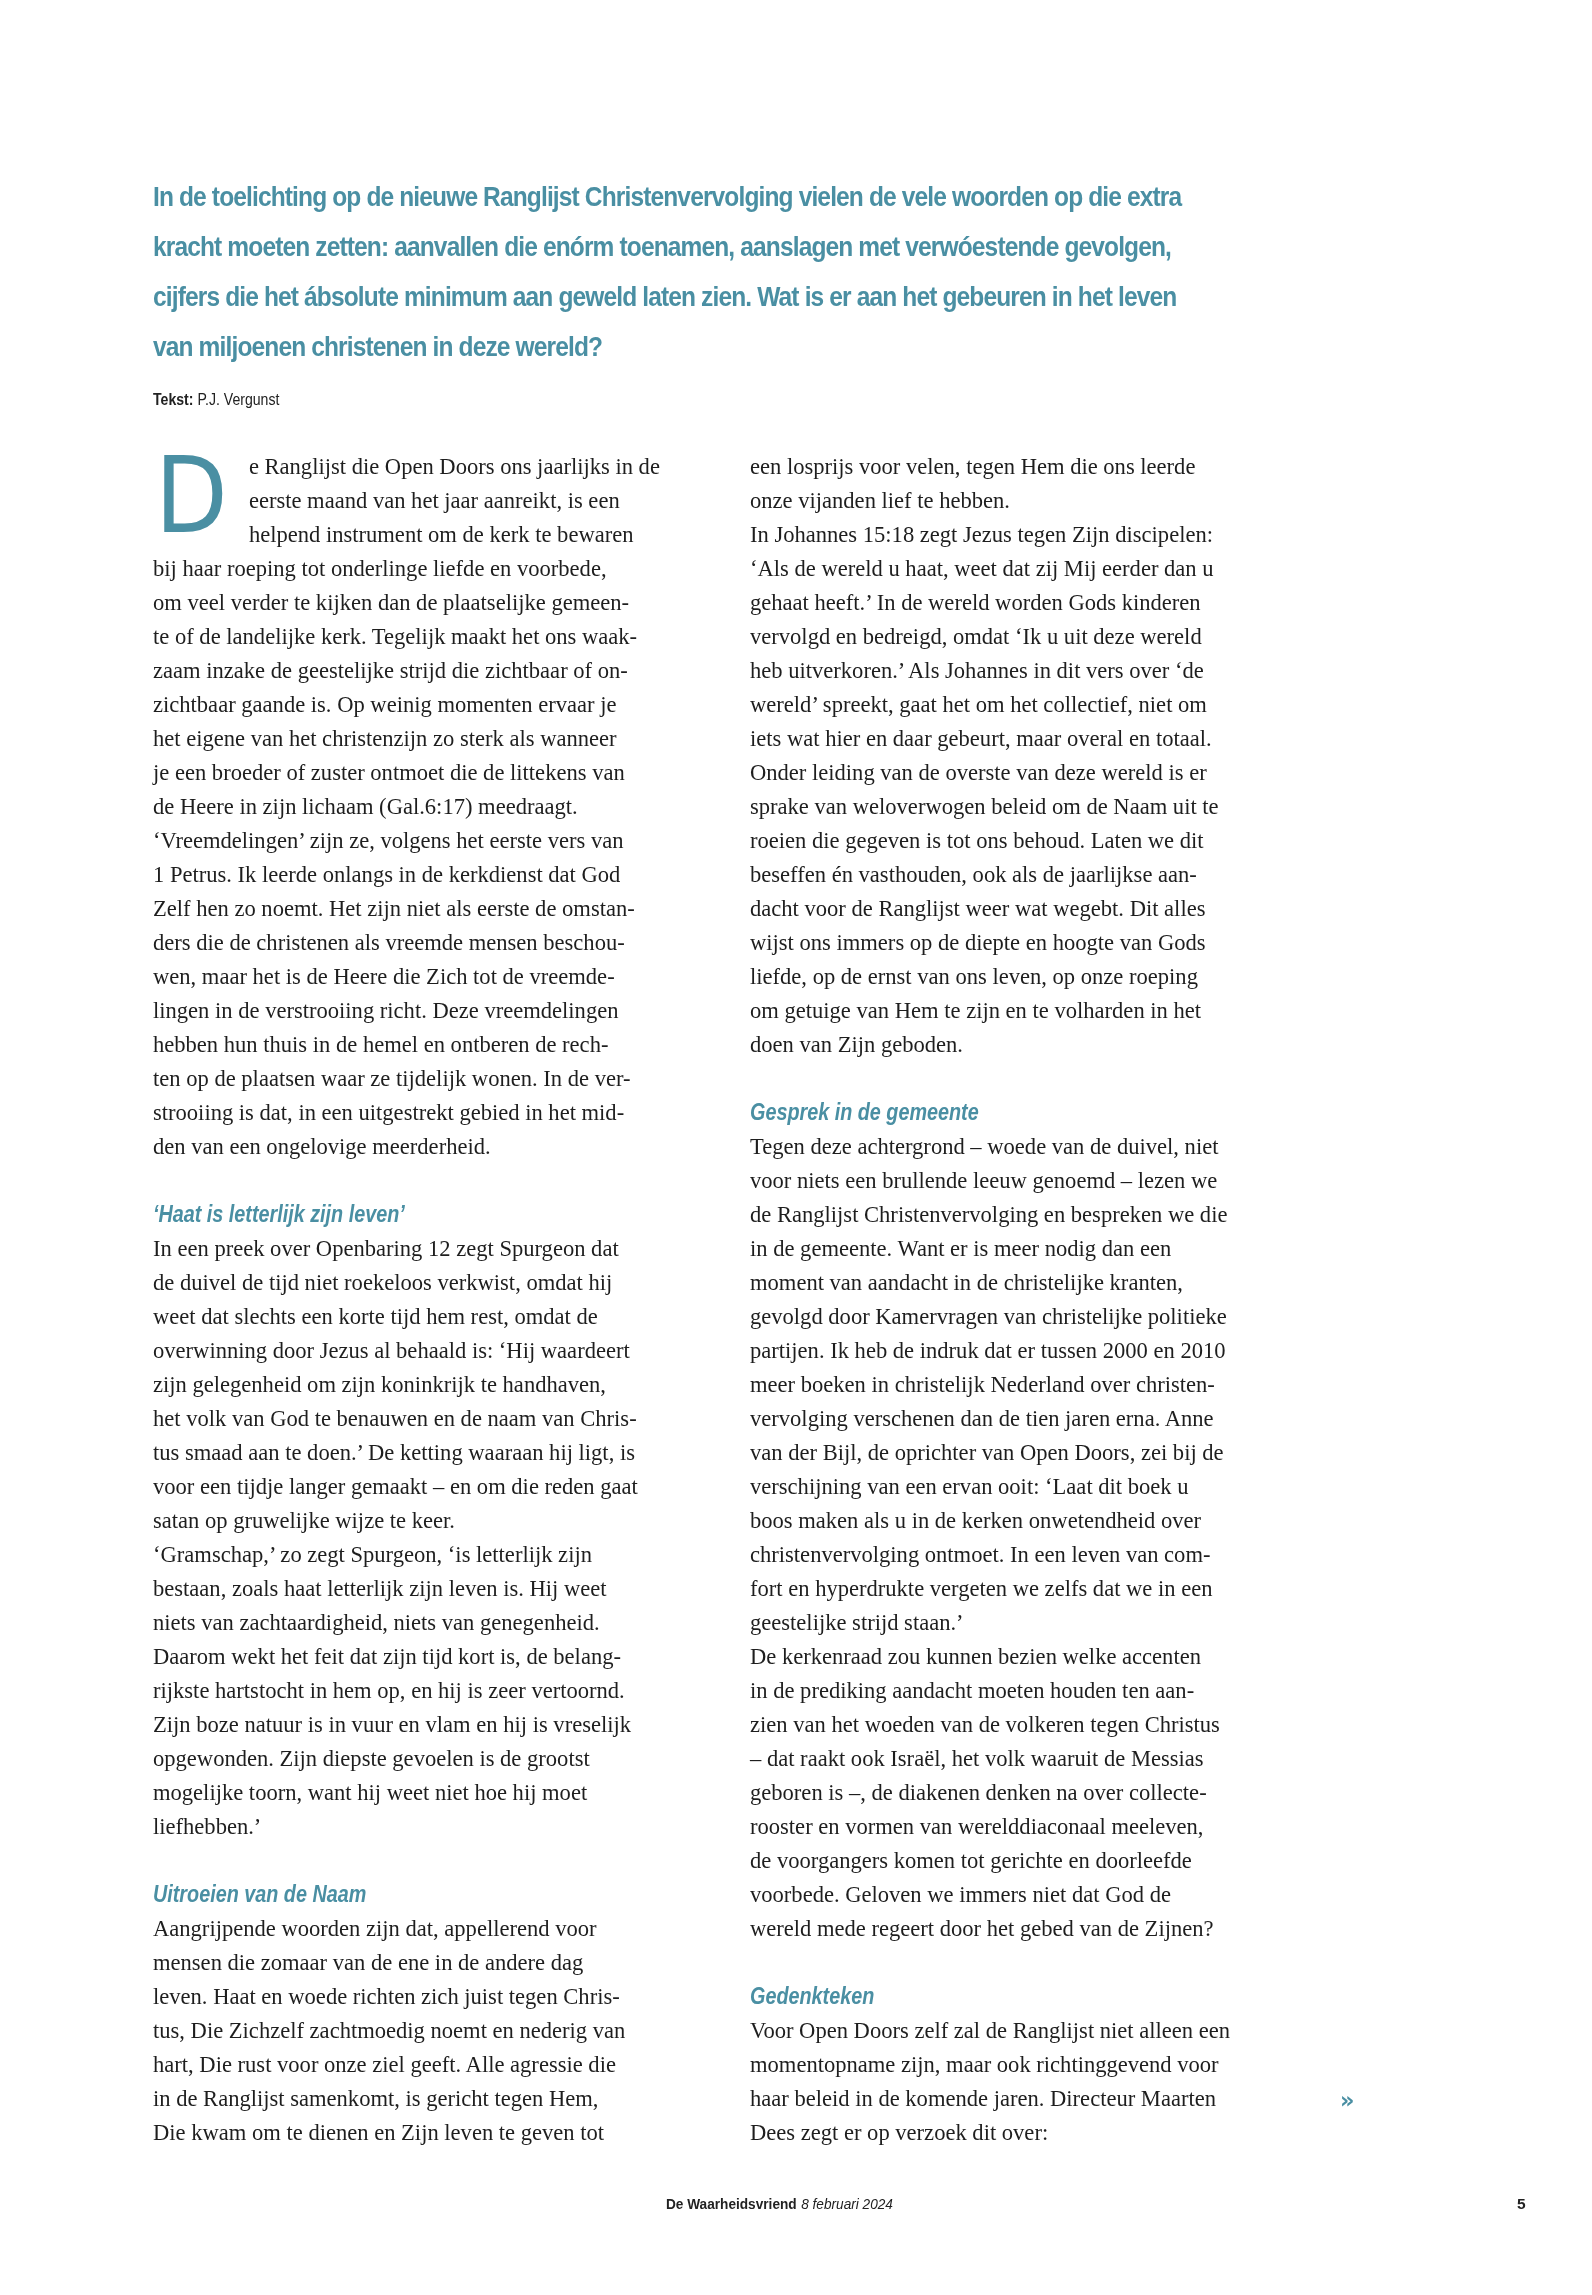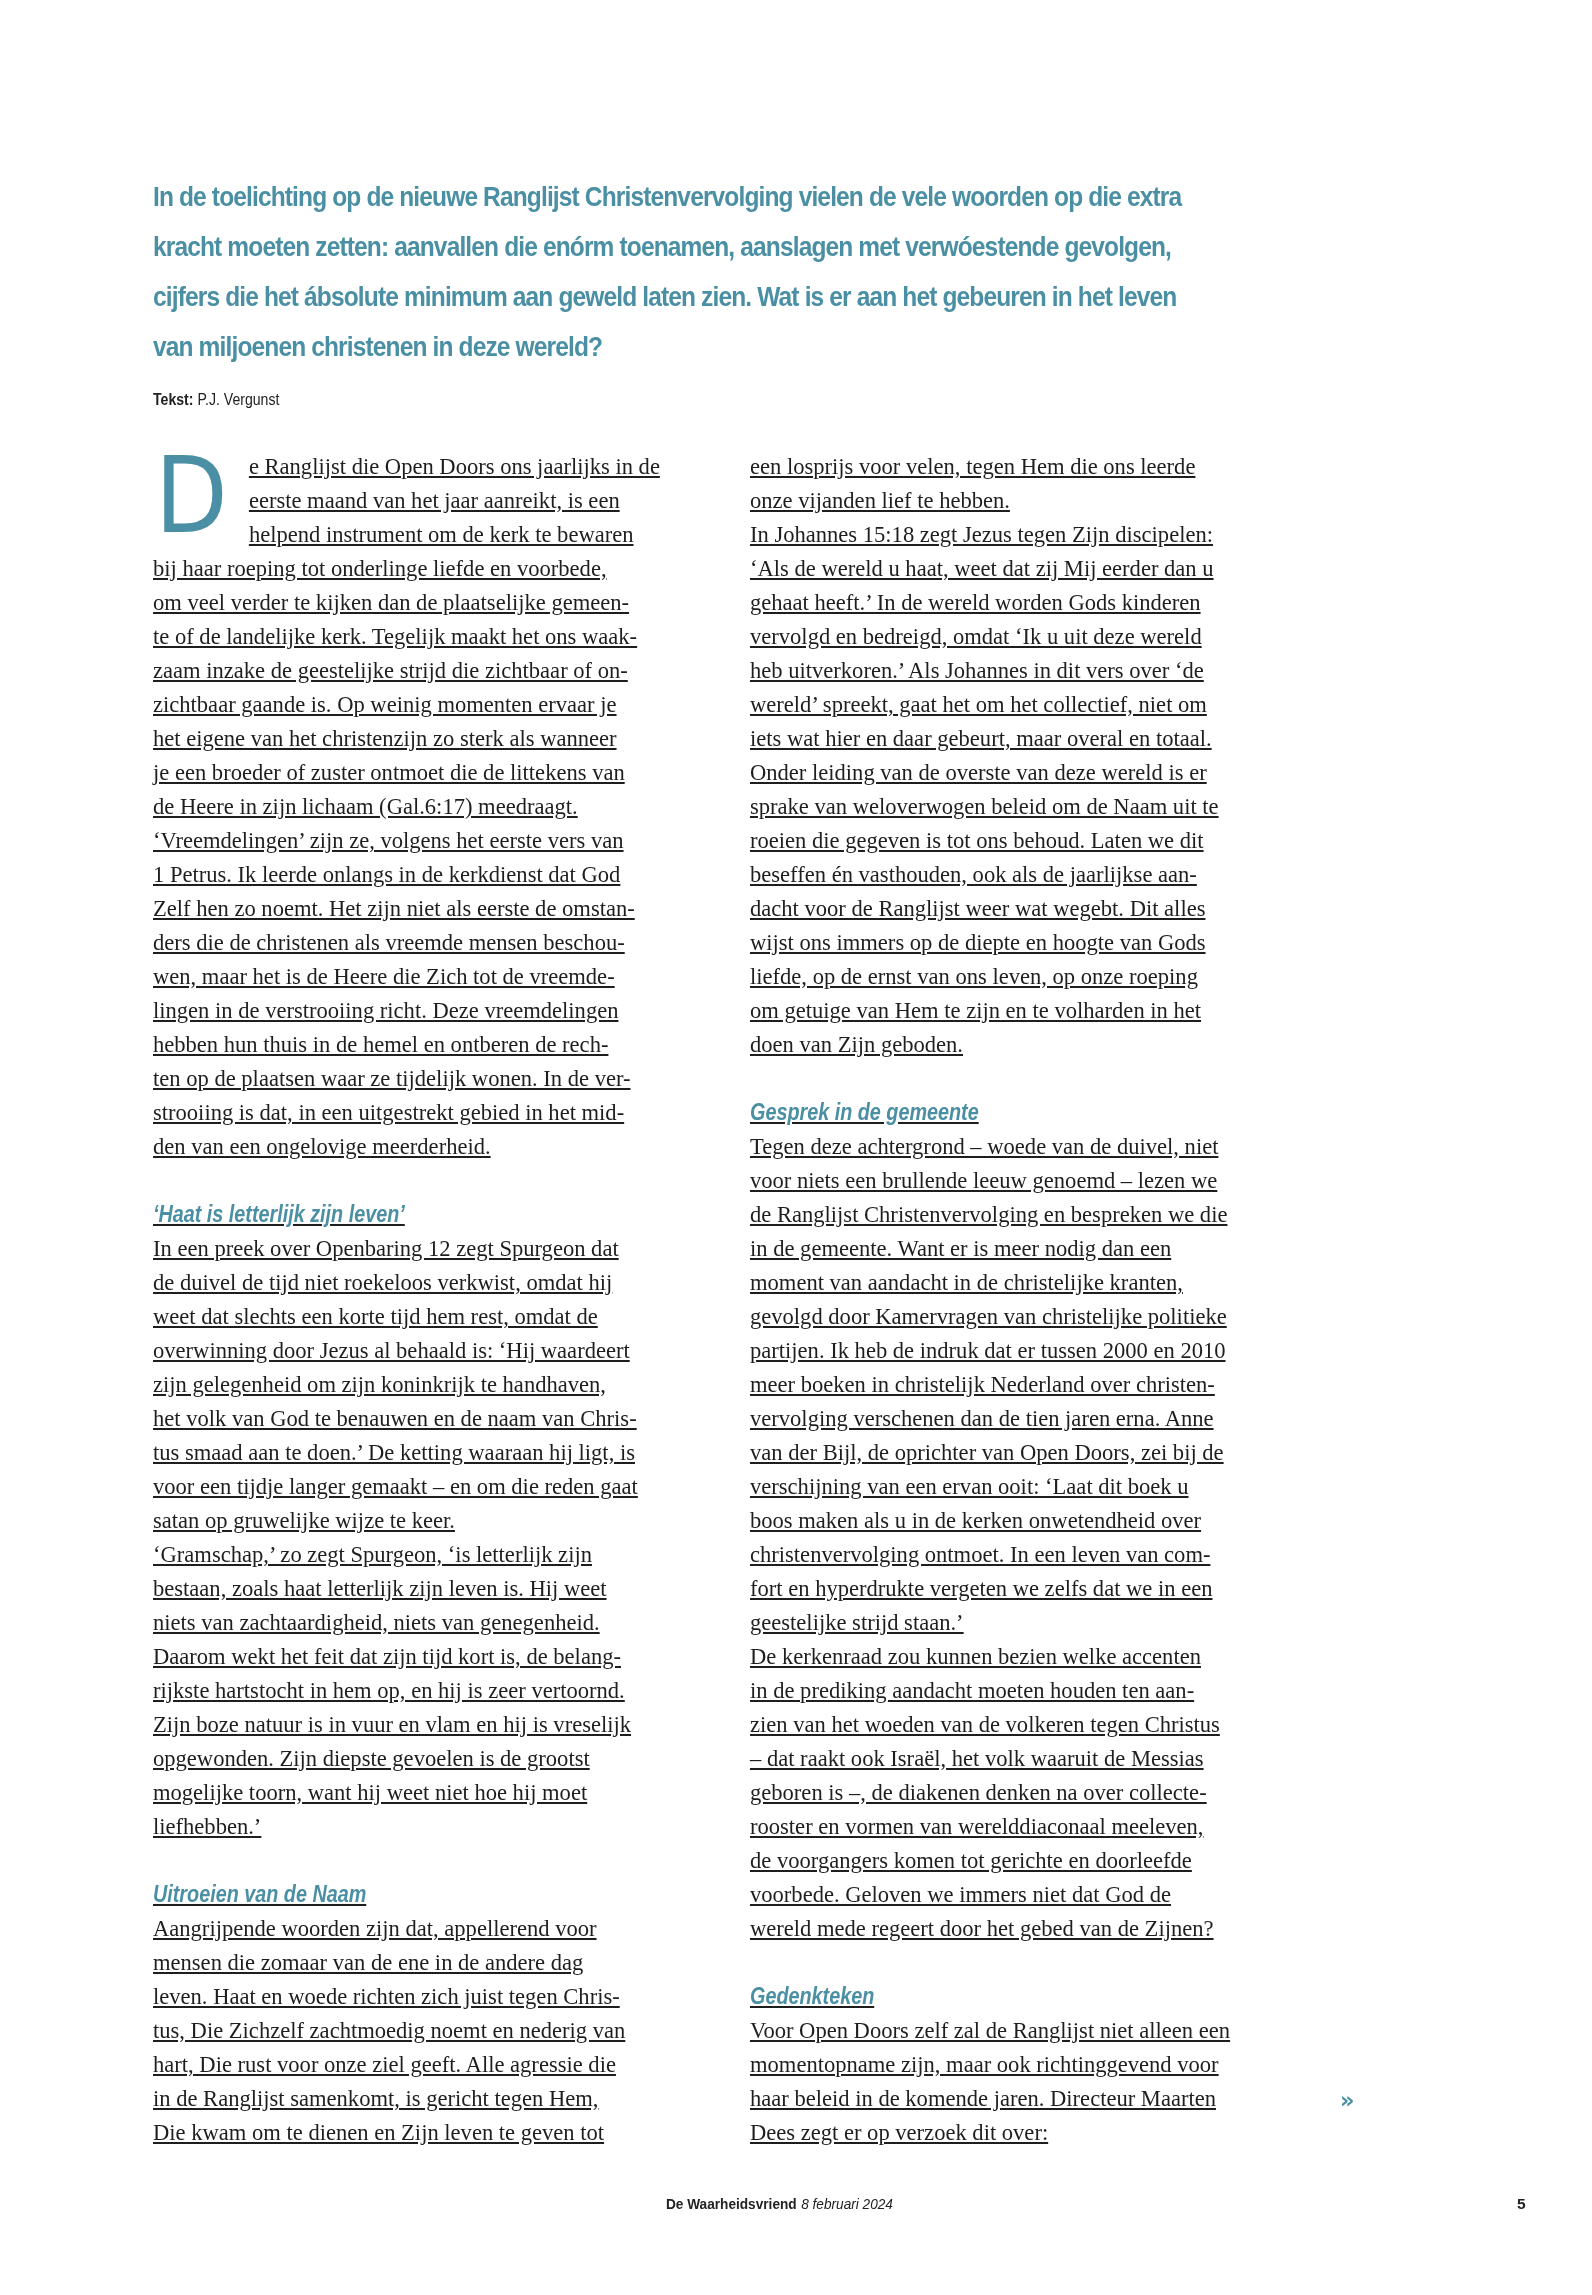--- a/index.html
+++ b/index.html
@@ -18,21 +18,20 @@
     position: absolute; left: 153px; top: 390px;
     font-family: "Liberation Sans", sans-serif; font-size: 16.4px; color: #222;
     transform: scaleX(0.86); transform-origin: left center; white-space: nowrap;
   }
   .byline b { font-weight: bold; }
 
   .col {
     position: absolute; top: 449px; width: 578px;
     font-family: "Liberation Serif", serif; font-size: 24px; line-height: 34px;
     color: #1e1e1e;
-    text-decoration: underline;
   }
   .col-left { left: 153px; }
   .col-right { left: 750px; }
 
   .line { display: block; white-space: nowrap; transform-origin: left center; transform: scaleX(0.94); }
   .indent { padding-left: 102px; }
   .gap { display: block; height: 34px; }
 
   .subhead {
     display: block; white-space: nowrap;

